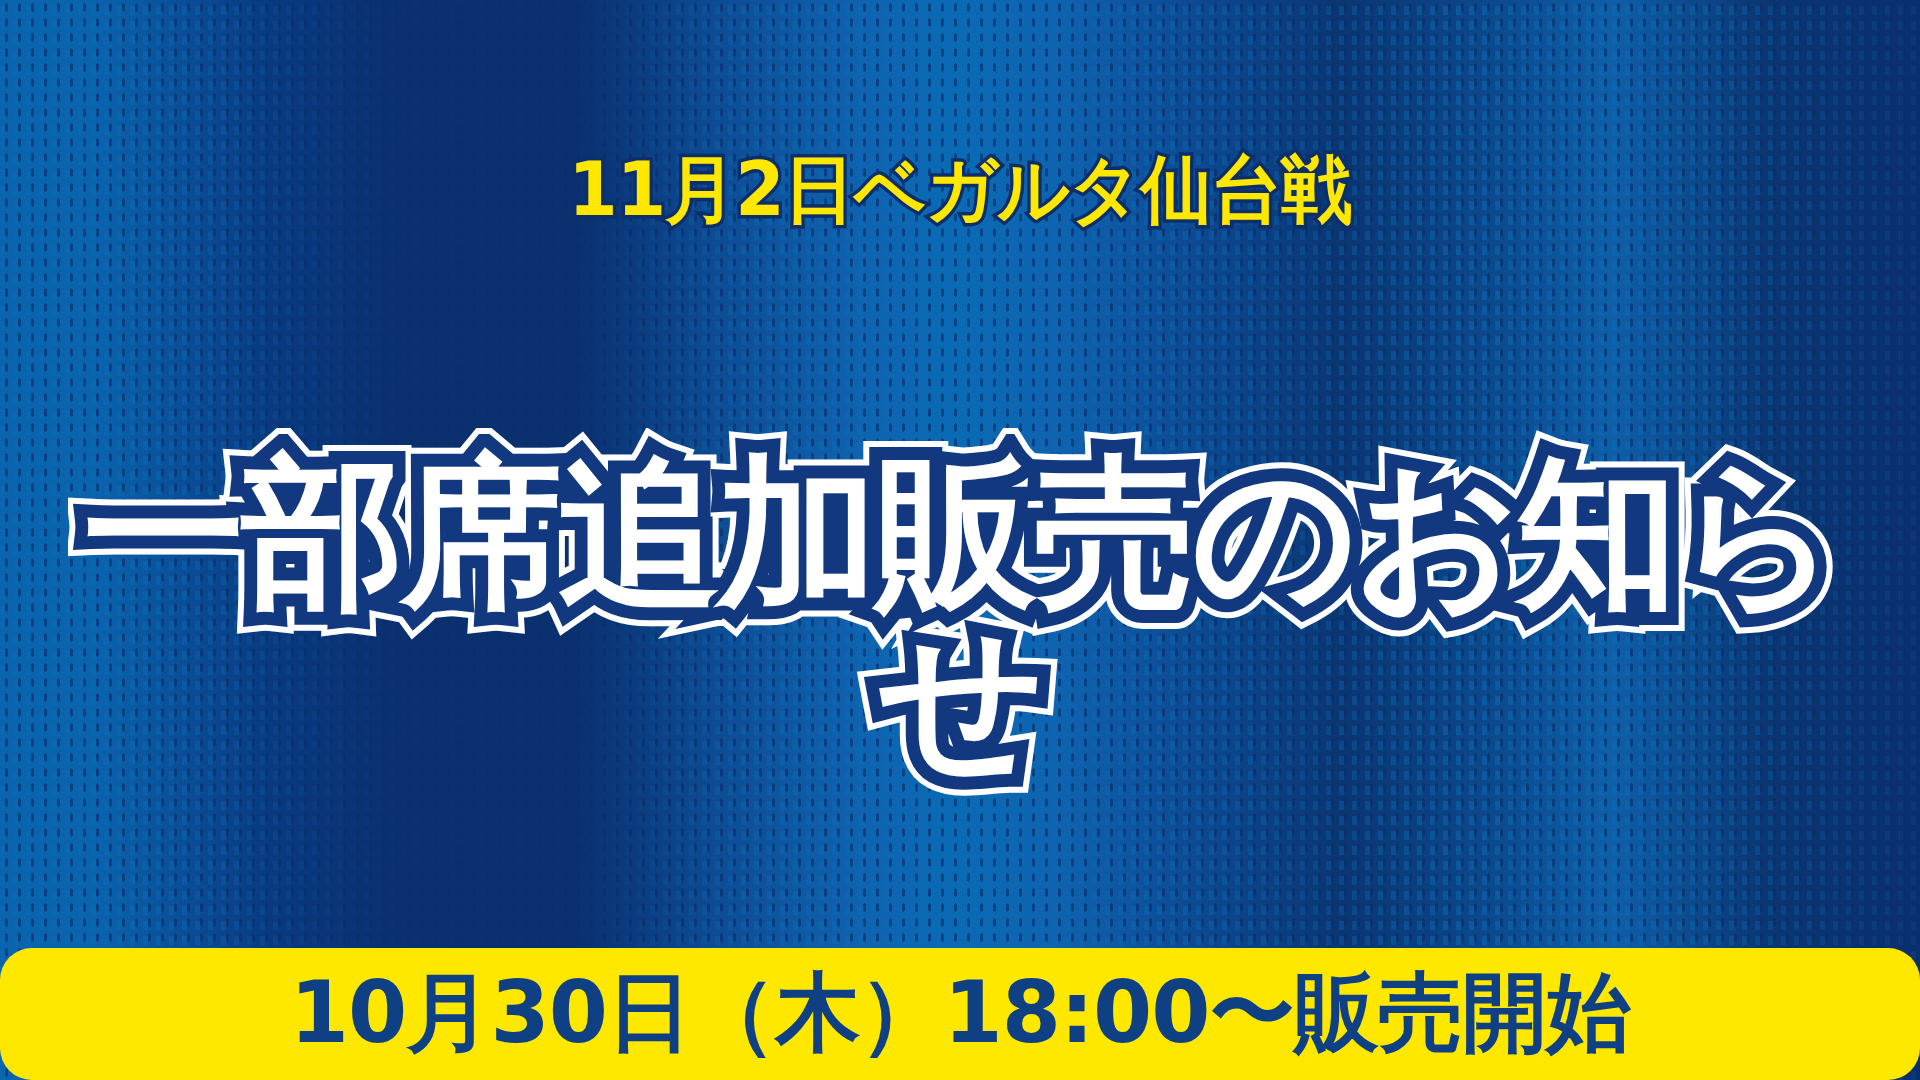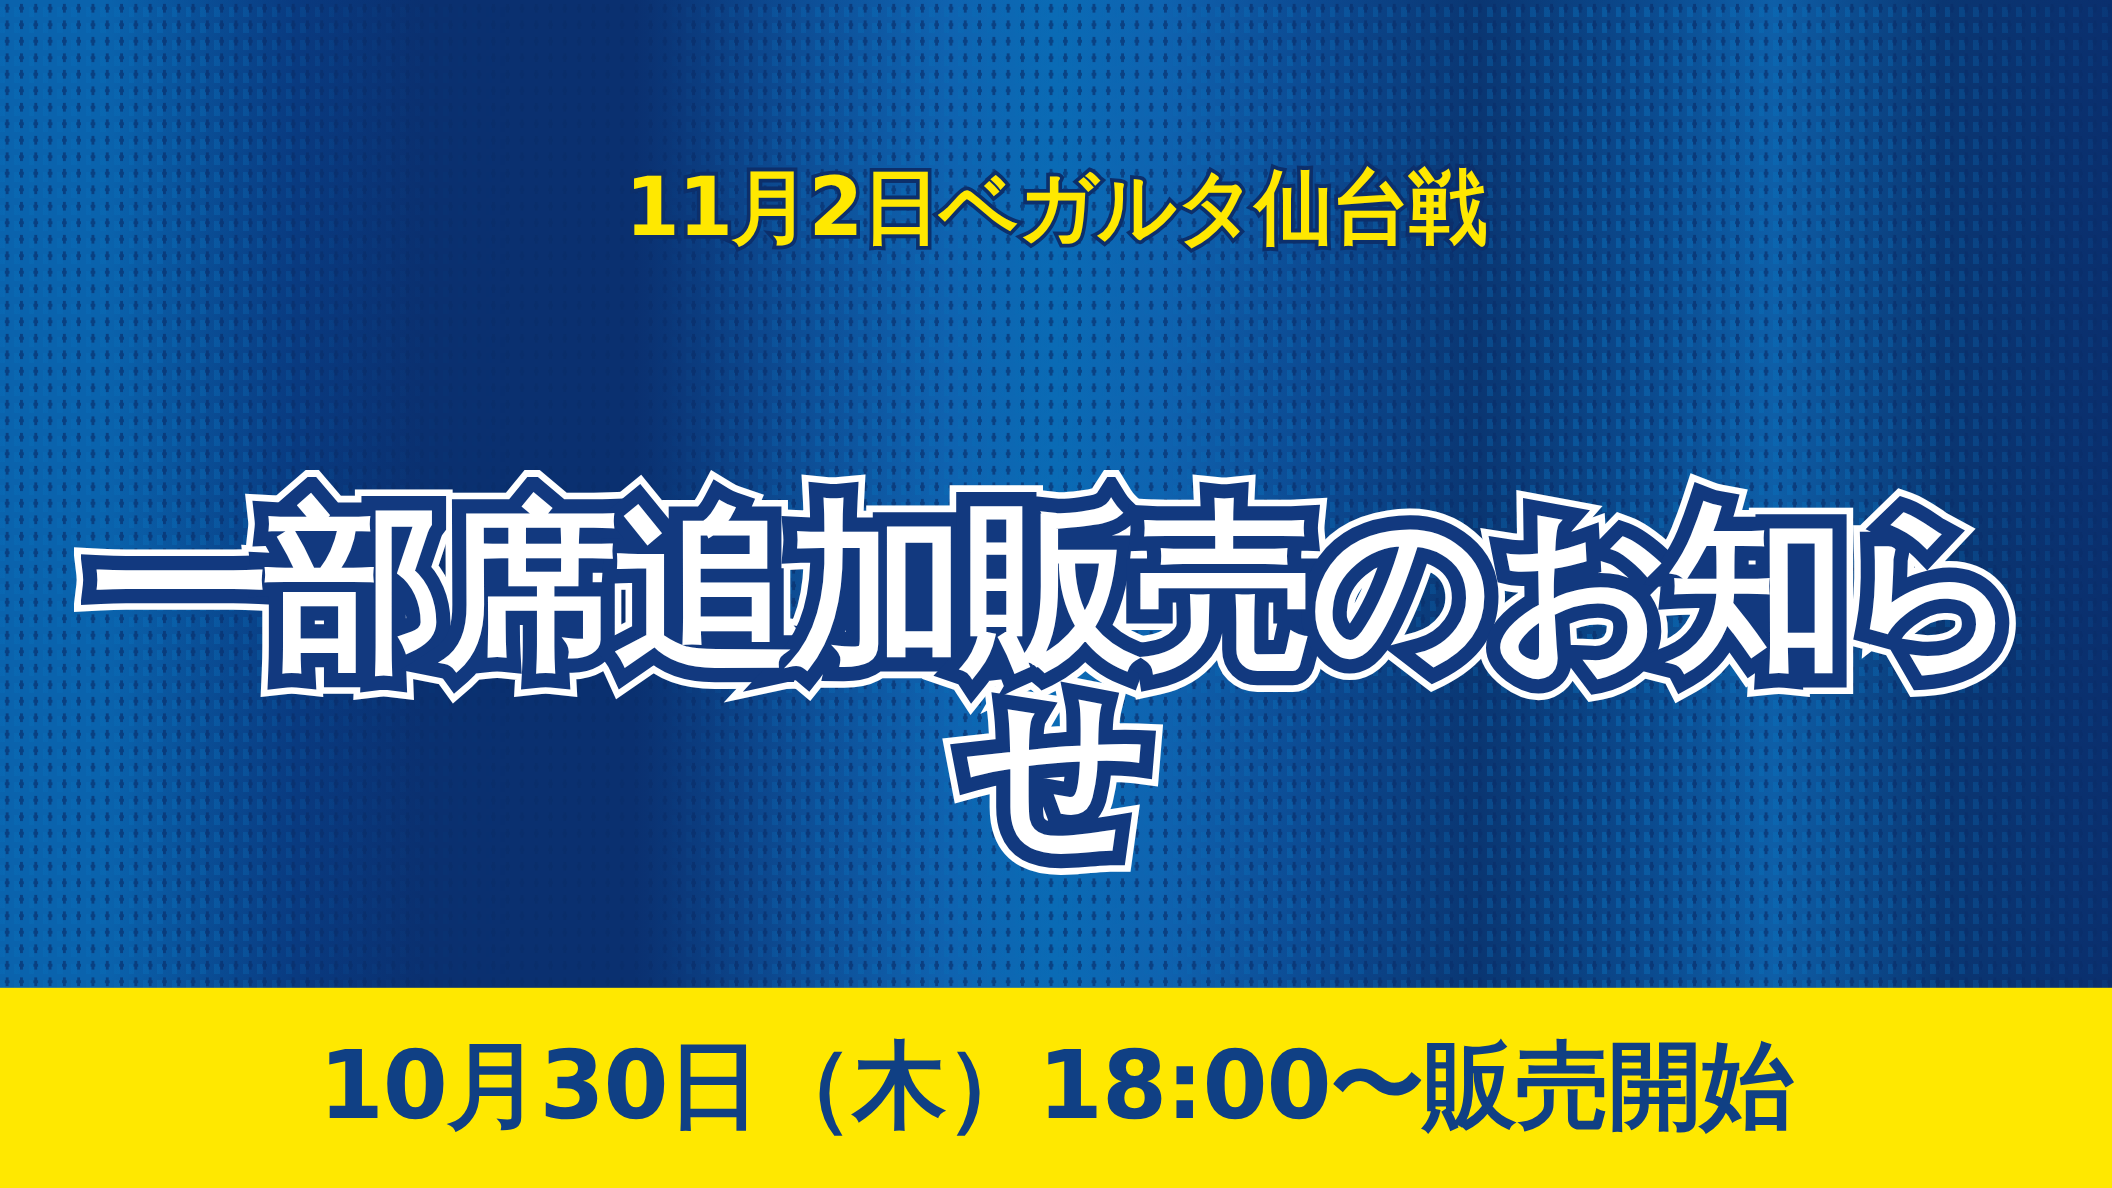--- a/index.html
+++ b/index.html
@@ -136,26 +136,27 @@
     color:#ffffff;
     -webkit-text-stroke:38px #ffffff;
     paint-order:stroke fill;
     transform:scaleX(0.99);
   }
 
   
   .band {
     position:absolute;
     left:0; bottom:0;
-    width:1920px; height:182px;
+    width:1920px; height:132px;
     background:#ffe800;
     z-index:7;
     display:flex;
     align-items:center;
     justify-content:center;
+    border-radius:32px;
   }
   .band-text {
     font-size:86px;
     font-weight:bold;
     line-height:1;
     color:#104084;
     letter-spacing:-1px;
     white-space:nowrap;
     transform:scaleX(0.99) translateY(-2px);
   }

